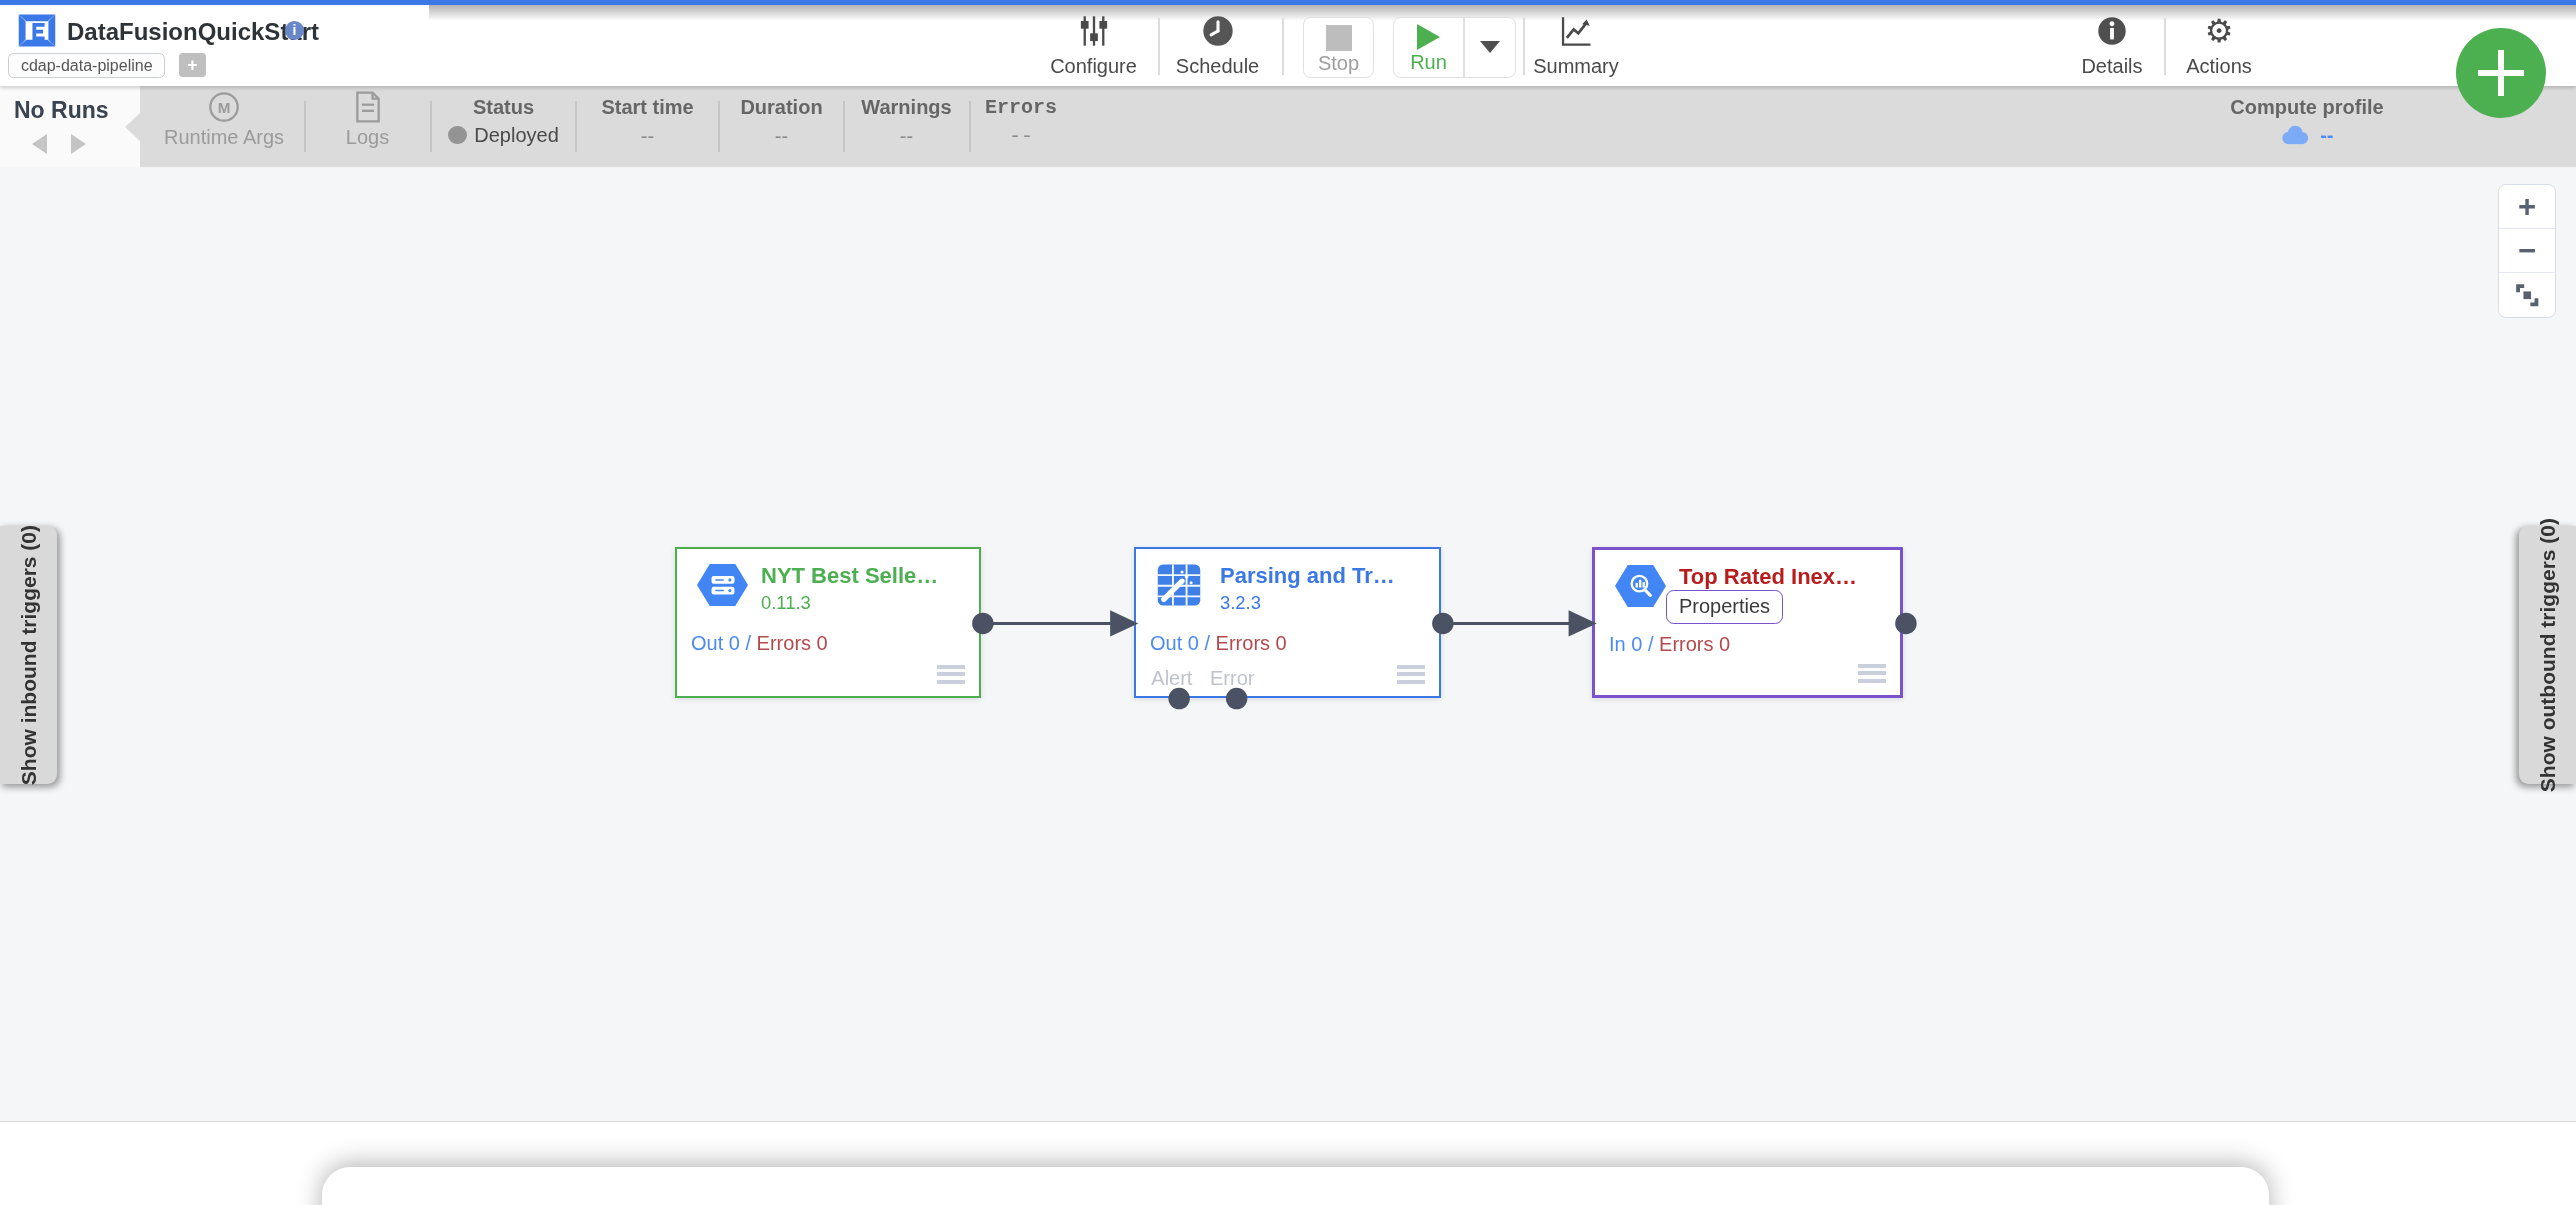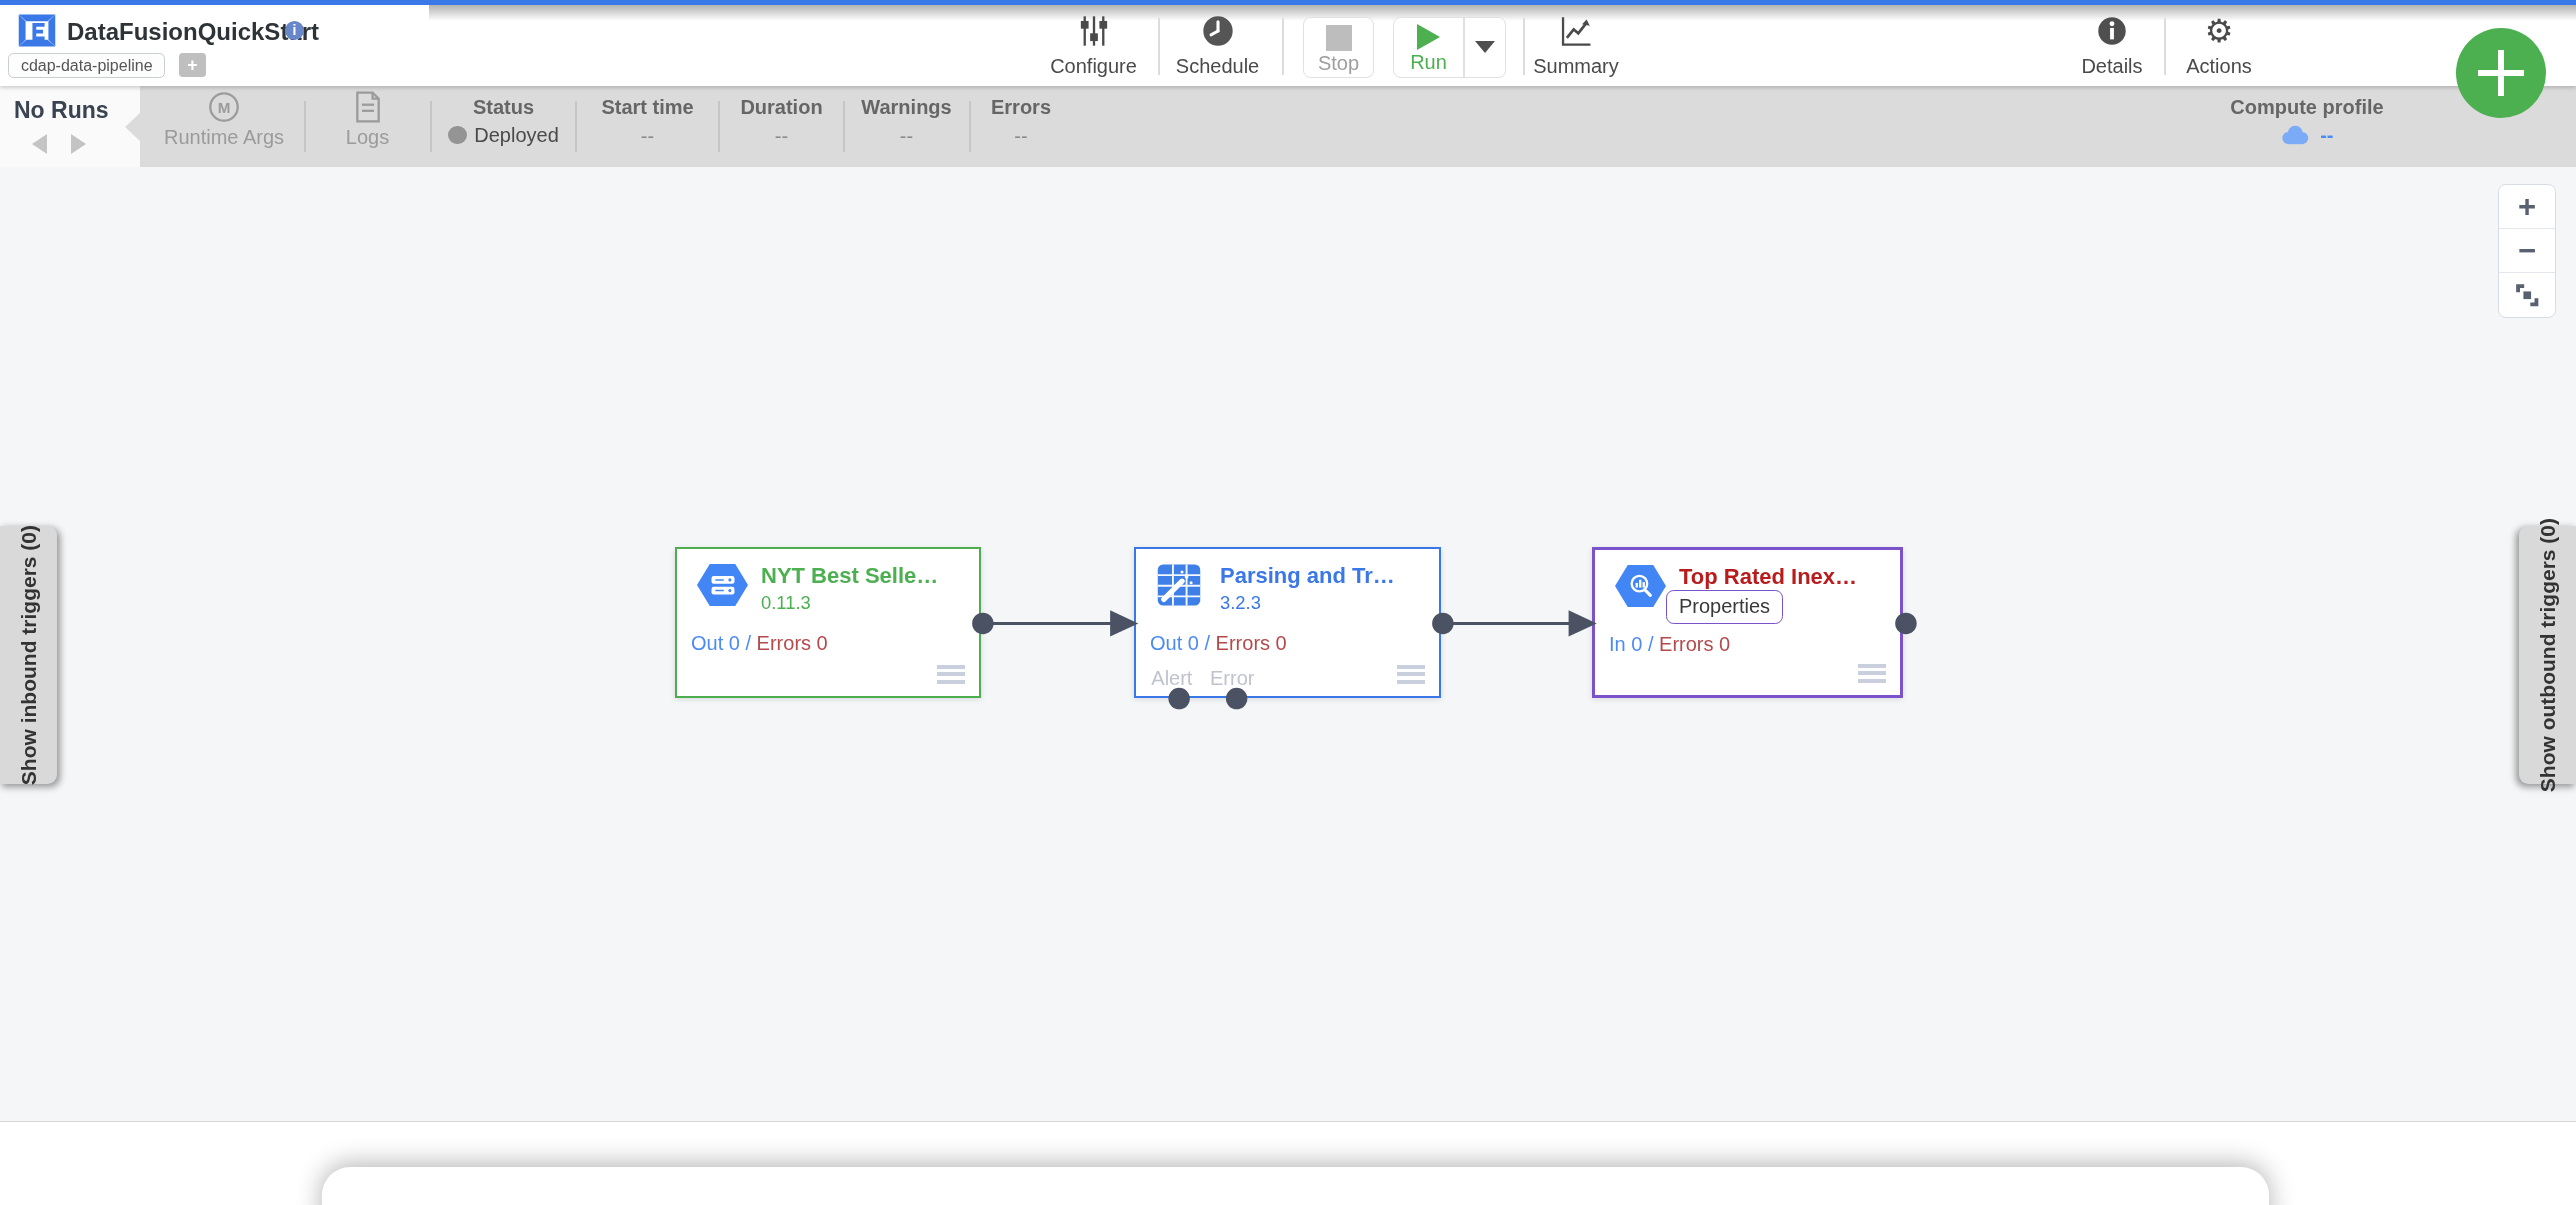--- a/index.html
+++ b/index.html
@@ -26,21 +26,21 @@
 
   .hdr-item { top:7.7px; height:71px; text-align:center; cursor:pointer; }
   .hdr-item .ic { height:35px; display:flex; align-items:center; justify-content:center; }
   .hdr-item .lb { font-size:20px; color:#4a4a4a; margin-top:7px; white-space:nowrap; }
   .hdr-div { top:12.3px; width:1.5px; height:57px; background:#dcdcdc; }
 
   #btn-stop { left:1303px; top:11.5px; width:71px; height:61px; border:1.5px solid #e0e0e0; border-radius:7.7px;
     background:#fff; text-align:center; }
   #btn-stop .sq { width:26px; height:26px; background:#bdbdbd; margin:7px auto 1.5px; }
   #btn-stop .lb { font-size:20px; color:#9e9e9e; }
-  #run-group { left:1393px; top:11.5px; width:113px; height:61px; border:1.5px solid #e0e0e0; border-radius:7.7px;
+  #run-group { left:1393px; top:11.5px; width:123px; height:61px; border:1.5px solid #e0e0e0; border-radius:7.7px;
     background:#fff; display:flex; }
   #run-main { width:69px; text-align:center; }
   #run-main .tri { width:0; height:0; border-left:23px solid #4caf50; border-top:13px solid transparent;
     border-bottom:13px solid transparent; margin:6.1px auto 1.5px; }
   #run-main .lb { font-size:20px; color:#4caf50; }
   #run-sep { width:1.5px; background:#e0e0e0; }
   #run-caret { flex:1; display:flex; align-items:center; justify-content:center; }
   #run-caret .tri { width:0; height:0; border-top:12.3px solid #4f4f4f; border-left:10px solid transparent;
     border-right:10px solid transparent; }
 
@@ -261,21 +261,21 @@
   <div class="rb-sec abs" style="left:720px;width:123px;">
     <div class="rb-label">Duration</div>
     <div class="rb-value">--</div>
   </div>
   <div class="rb-div abs" style="left:843px;"></div>
   <div class="rb-sec abs" style="left:845px;width:123px;">
     <div class="rb-label">Warnings</div>
     <div class="rb-value">--</div>
   </div>
   <div class="rb-div abs" style="left:969px;"></div>
-  <div class="rb-sec abs" style="left:971px;width:100px;">
+  <div class="rb-sec abs" style="left:971px;width:100px;font-family:Liberation Mono, monospace;">
     <div class="rb-label">Errors</div>
     <div class="rb-value">--</div>
   </div>
 
   <div class="rb-sec abs" style="left:2192px;width:230px;">
     <div class="rb-label">Compute profile</div>
     <div id="cp-value-row">
       <svg width="29" height="20" viewBox="0 0 38 26">
         <circle cx="11" cy="17" r="8" fill="#7baaf7"></circle>
           <circle cx="20" cy="11" r="10" fill="#7baaf7"></circle>

